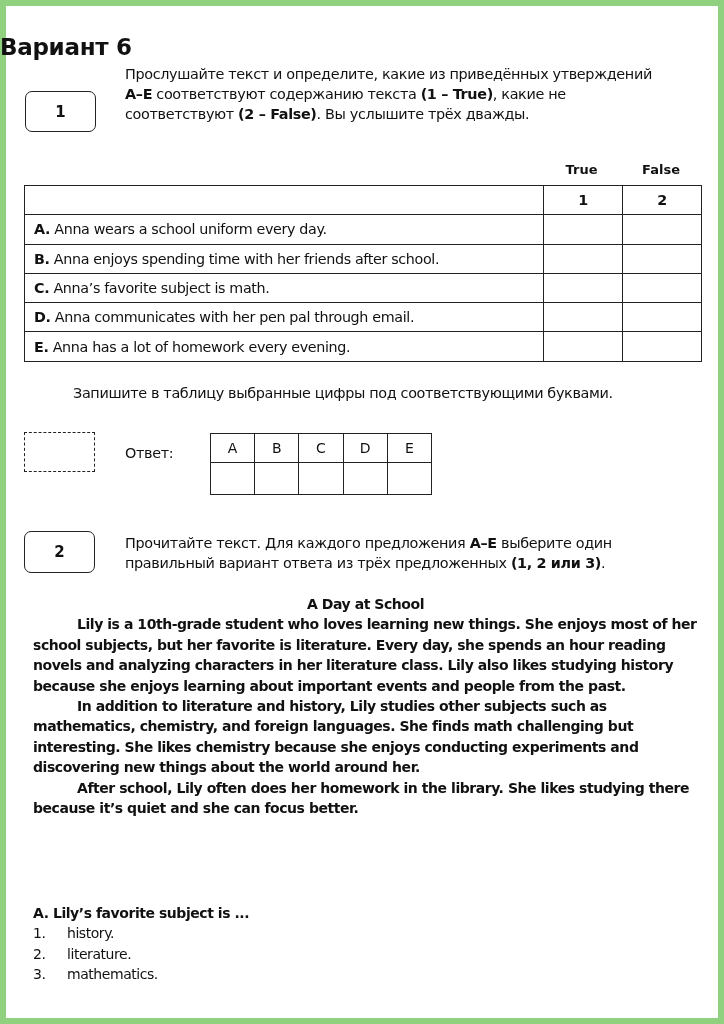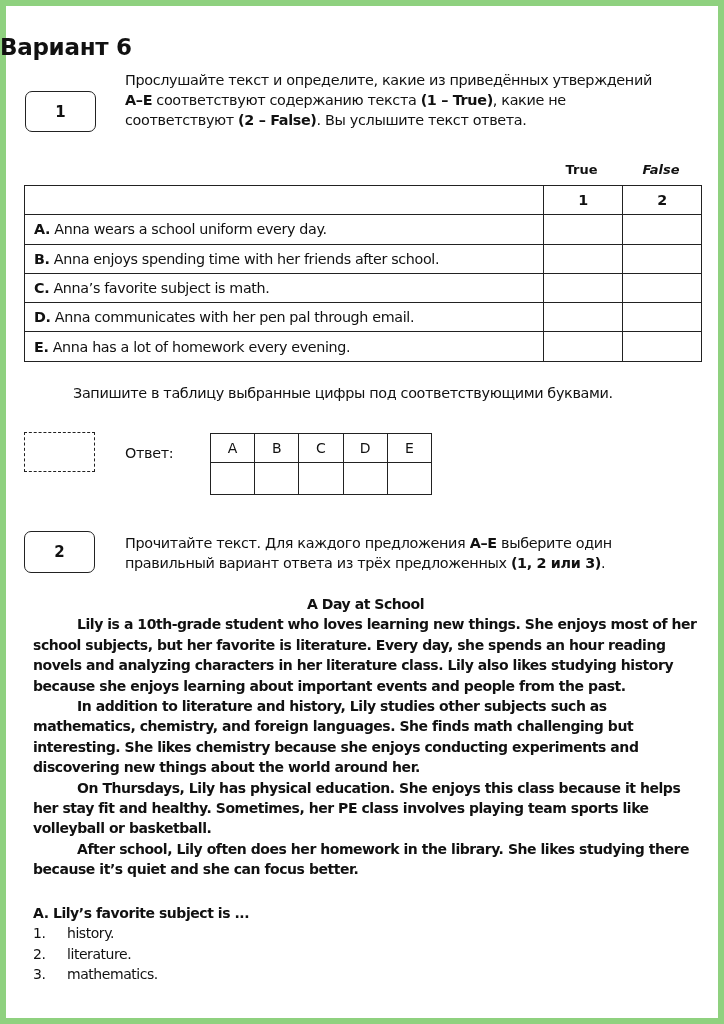--- a/index.html
+++ b/index.html
@@ -93,28 +93,28 @@
 <body>
 
 <div class="page"></div>
 
 <div class="abs title">Вариант 6</div>
 
 <div class="abs num-box" style="left:25px;top:91px;width:71px;height:41px;">
   <span>1</span>
 </div>
 
-<div class="abs instr" style="left:125px;top:70px;width:580px;">
+<div class="abs instr" style="left:125px;top:64px;width:580px;">
   <div><span>Прослушайте текст и определите, какие из приведённых утверждений</span></div>
   <div><b>A–E</b><span> соответствуют содержанию текста </span><b>(1 – True)</b><span>, какие не</span></div>
-  <div><span>соответствуют </span><b>(2 – False)</b><span>. Вы услышите текст ответа.</span></div>
+  <div><span>соответствуют </span><b>(2 – False)</b><span>. Вы услышите трёх дважды.</span></div>
 </div>
 
 <div class="abs tf-head" style="left:542px;top:162px;width:79px;">True</div>
-<div class="abs tf-head" style="left:621px;top:162px;width:80px;font-style:italic;">False</div>
+<div class="abs tf-head" style="left:621px;top:162px;width:80px;">False</div>
 
 <table class="tf">
   <tbody>
       <tr>
     <td></td>
     <td class="c">1</td>
     <td class="c">2</td>
   </tr>
   <tr>
     <td><b>A.</b><span> Anna wears a school uniform every day.</span></td>
@@ -175,21 +175,20 @@
 
 <div class="abs instr" style="left:125px;top:533px;width:580px;">
   <div><span>Прочитайте текст. Для каждого предложения </span><b>A–E</b><span> выберите один</span></div>
   <div><span>правильный вариант ответа из трёх предложенных </span><b>(1, 2 или 3)</b><span>.</span></div>
 </div>
 
 <div class="abs text" style="top:594px;">
   <div class="story-title">A Day at School</div>
   <p>Lily is a 10th-grade student who loves learning new things. She enjoys most of her school subjects, but her favorite is literature. Every day, she spends an hour reading novels and analyzing characters in her literature class. Lily also likes studying history because she enjoys learning about important events and people from the past.</p>
   <p>In addition to literature and history, Lily studies other subjects such as mathematics, chemistry, and foreign languages. She finds math challenging but interesting. She likes chemistry because she enjoys conducting experiments and discovering new things about the world around her.</p>
-  <p>On Thursdays, Lily has physical education. She enjoys this class because it helps her stay fit and healthy. Sometimes, her PE class involves playing team sports like volleyball or basketball.</p>
   <p>After school, Lily often does her homework in the library. She likes studying there because it’s quiet and she can focus better.</p>
 </div>
 
 <div class="abs text" style="top:903px;">
   <div class="q-title">A. Lily’s favorite subject is ...</div>
   <div class="opt">
     <span class="n">1.</span>
     <span>history.</span>
   </div>
   <div class="opt">

